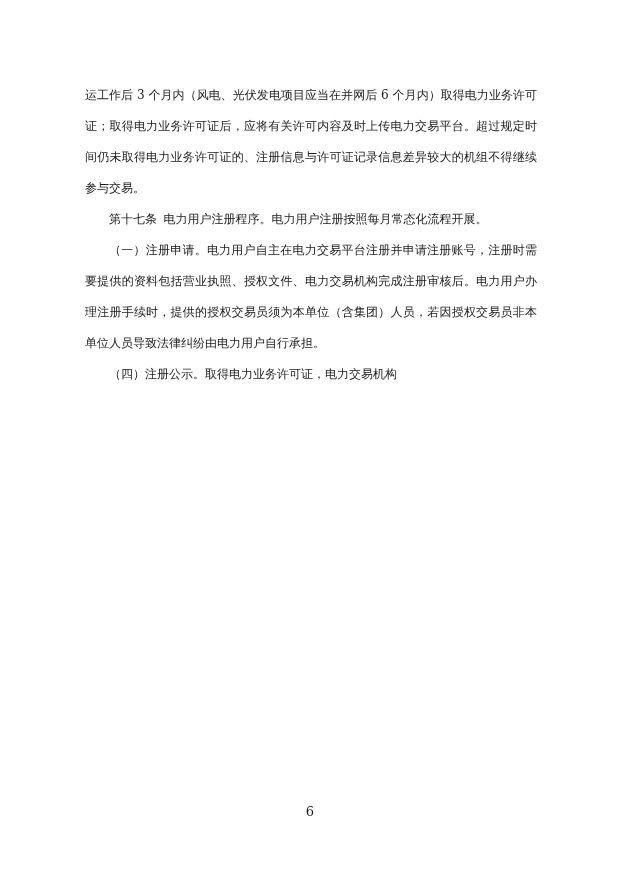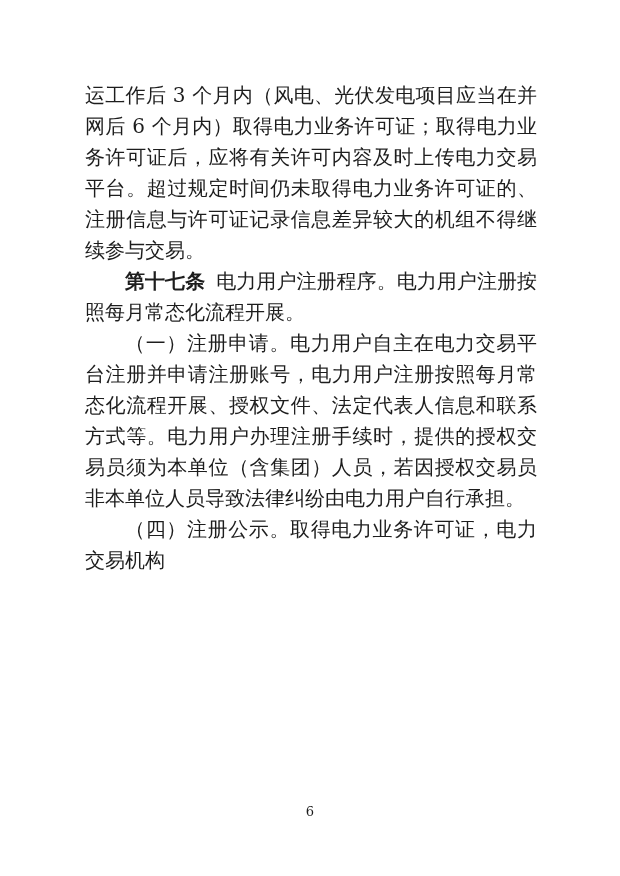--- a/index.html
+++ b/index.html
@@ -14,34 +14,34 @@
     background: #ffffff;
     overflow: hidden;
     font-family: "DejaVu Serif", "Liberation Serif", serif;
   }
   .content {
     position: absolute;
     left: 85px;
     top: 80px;
     width: 452px;
     color: #1d1d1d;
-    font-size: 20px;
+    font-size: 12px;
     line-height: 31px;
     text-align: justify;
     text-justify: inter-character;
   }
   .para {
     margin: 0;
     padding: 0;
   }
   .para.indent {
     text-indent: 2em;
   }
   .article-lead {
-    font-weight: bold;
+    font-weight: normal;
     margin-right: 0.55em;
   }
   .footer {
     position: absolute;
     left: 0;
     top: 803px;
     width: 620px;
     text-align: center;
     color: #1d1d1d;
     font-size: 13px;
@@ -56,21 +56,21 @@
 
     <p class="para">
       <span>运工作后 3 个月内（风电、光伏发电项目应当在并网后 6 个月内）取得电力业务许可证；取得电力业务许可证后，应将有关许可内容及时上传电力交易平台。超过规定时间仍未取得电力业务许可证的、注册信息与许可证记录信息差异较大的机组不得继续参与交易。</span>
     </p>
 
     <p class="para indent">
       <span class="article-lead">第十七条</span><span>电力用户注册程序。电力用户注册按照每月常态化流程开展。</span>
     </p>
 
     <p class="para indent">
-      <span>（一）注册申请。电力用户自主在电力交易平台注册并申请注册账号，电力用户注册按照每月常态化流程开展、授权文件、法定代表人信息和联系方式等。电力用户办理注册手续时，提供的授权交易员须为本单位（含集团）人员，若因授权交易员非本单位人员导致法律纠纷由电力用户自行承担。</span>
+      <span>（一）注册申请。电力用户自主在电力交易平台注册并申请注册账号，注册时需要提供的资料包括营业执照、授权文件、电力交易机构完成注册审核后。电力用户办理注册手续时，提供的授权交易员须为本单位（含集团）人员，若因授权交易员非本单位人员导致法律纠纷由电力用户自行承担。</span>
     </p>
 
 
 
     <p class="para indent">
       <span>（四）注册公示。取得电力业务许可证，电力交易机构</span>
     </p>
 
   </div>
 

